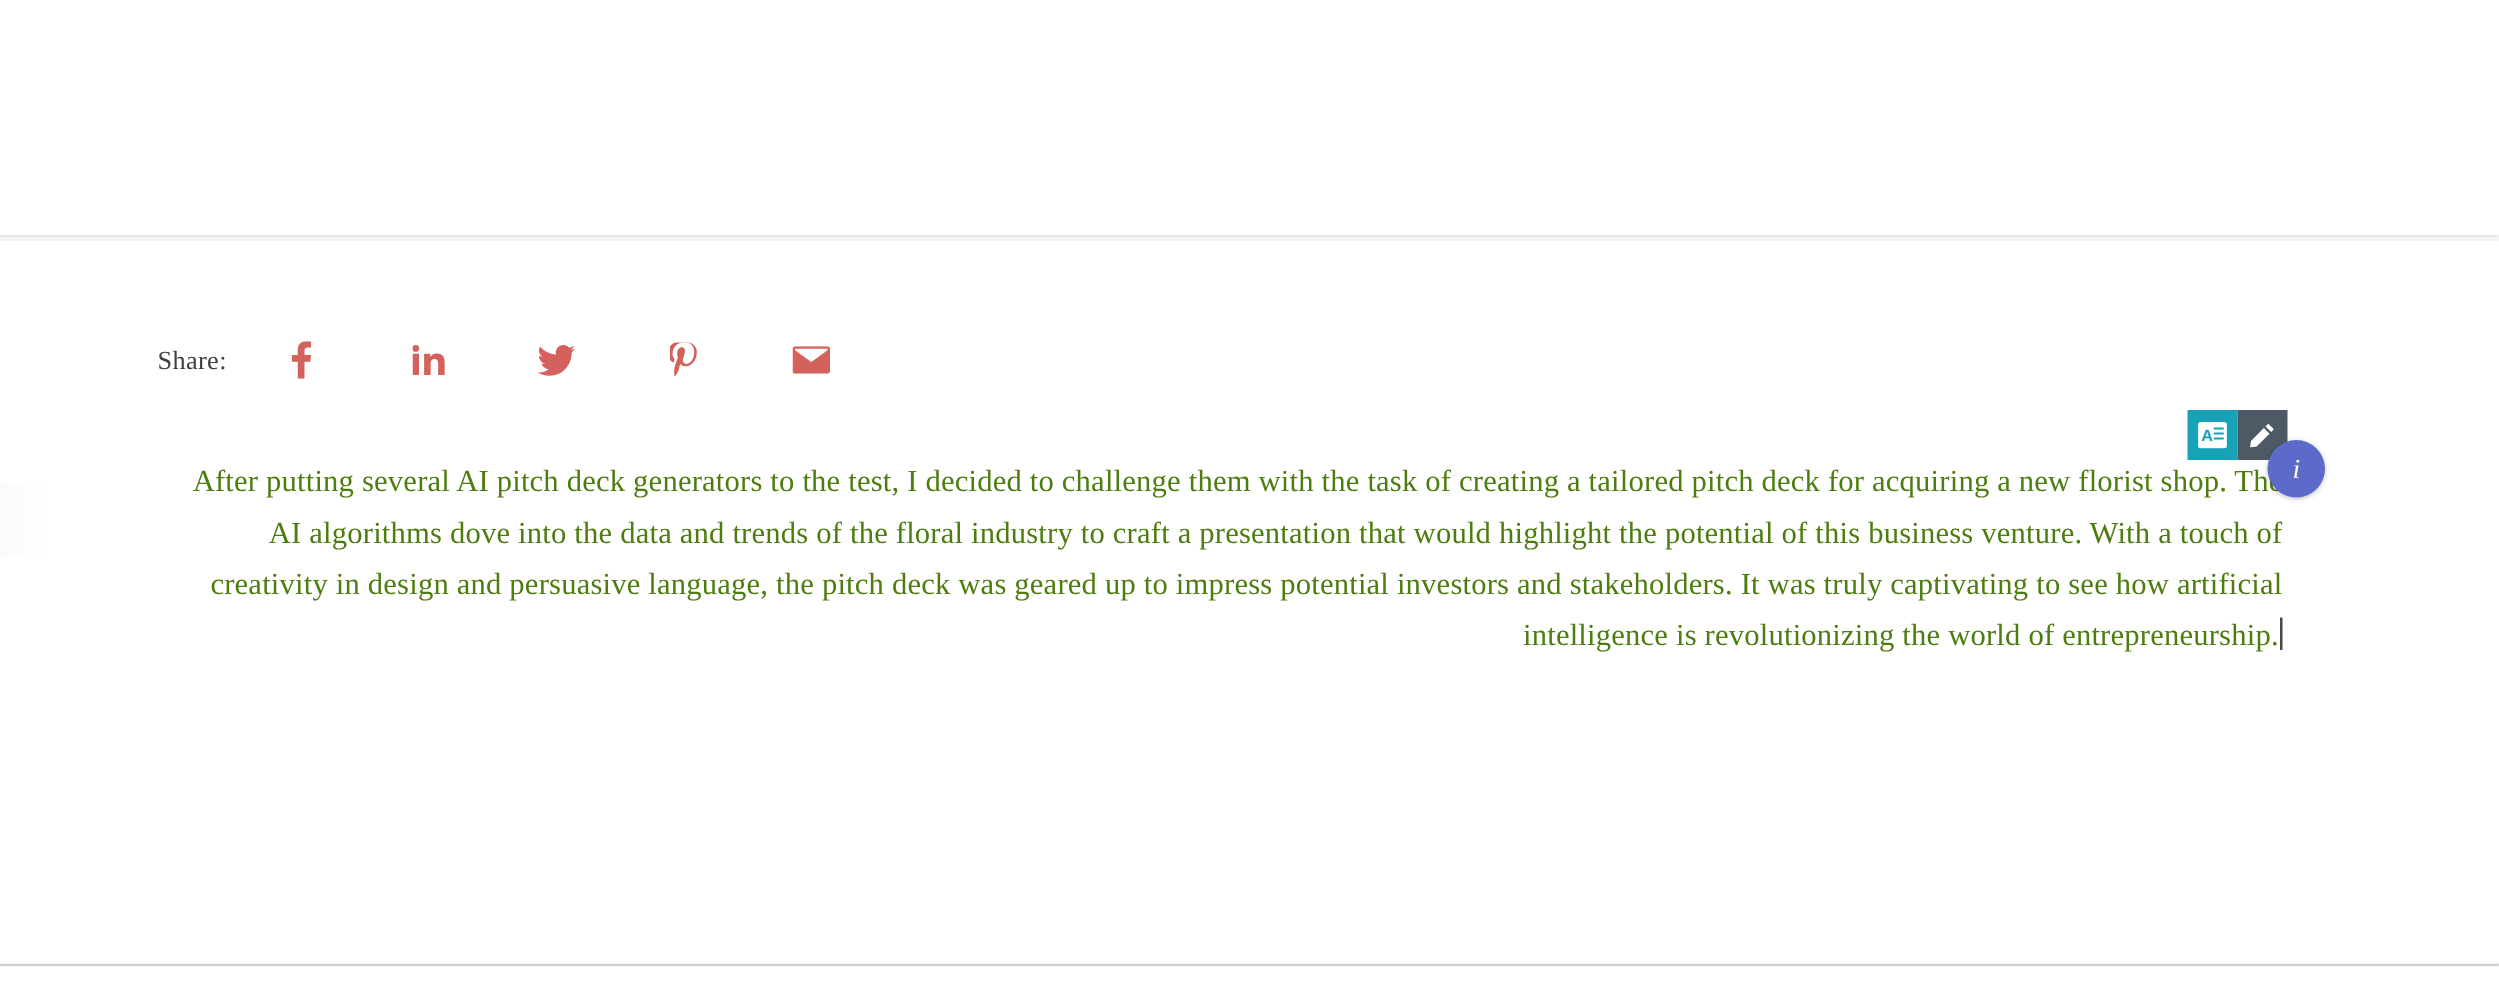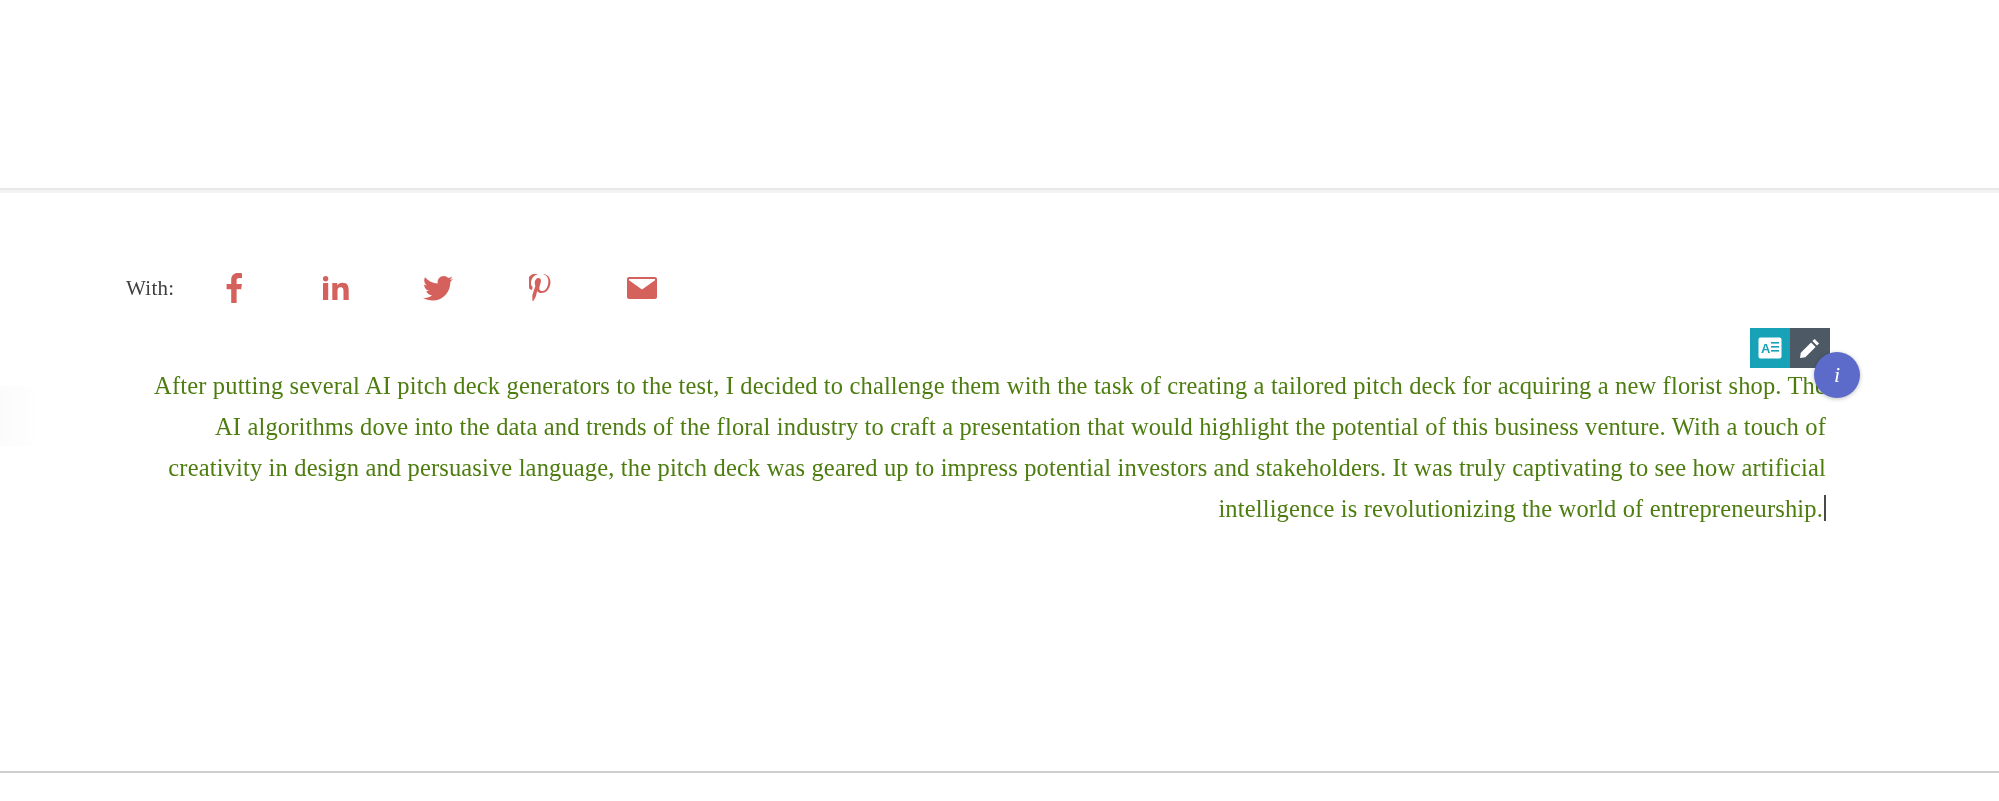--- a/index.html
+++ b/index.html
@@ -186,21 +186,21 @@
 
   <div class="top-band"></div>
   <div class="top-rule"></div>
   <div class="top-rule-soft"></div>
 
   <div class="article">
 
     <div class="edge-mark"></div>
 
     <div class="share-row">
-      <span class="share-label">With:</span>
+      <span class="share-label">Share:</span>
 
       <span class="share-icon">
         <svg width="16" height="30" viewBox="0 0 16 30" fill="currentColor">
           <path d="M10.6 30V16.3h4.6l0.7-5.3h-5.3V7.6c0-1.5 0.4-2.6 2.6-2.6h2.8V0.2C15.5 0.1 13.8 0 11.9 0 7.9 0 5.2 2.4 5.2 6.9v4.1H0.6v5.3h4.6V30h5.4z"></path>
         </svg>
       </span>
 
       <span class="share-icon">
         <svg width="26" height="24" viewBox="0 0 26 24" fill="currentColor">
           <rect x="0" y="7" width="5.2" height="17" rx="0.5"></rect>

